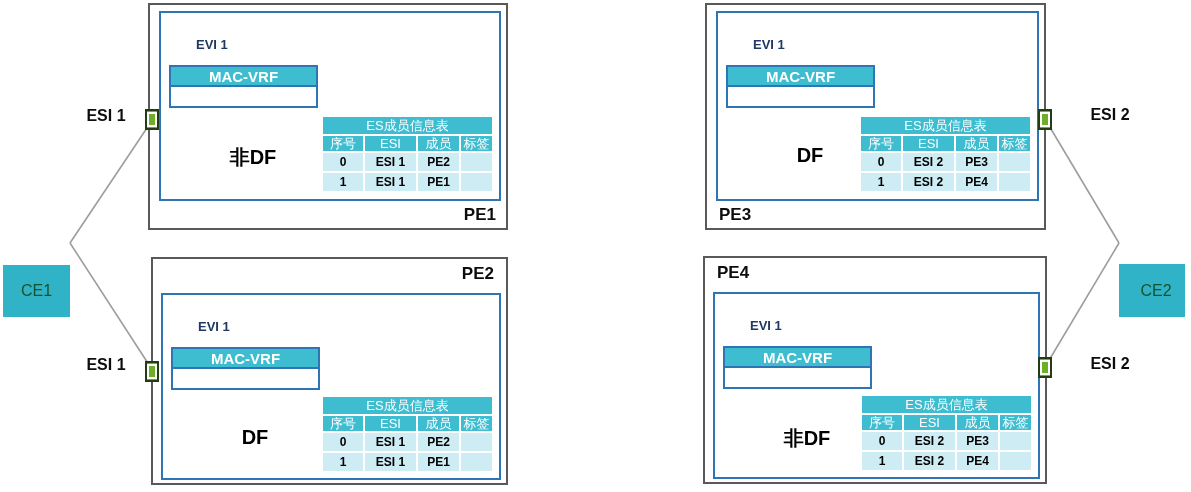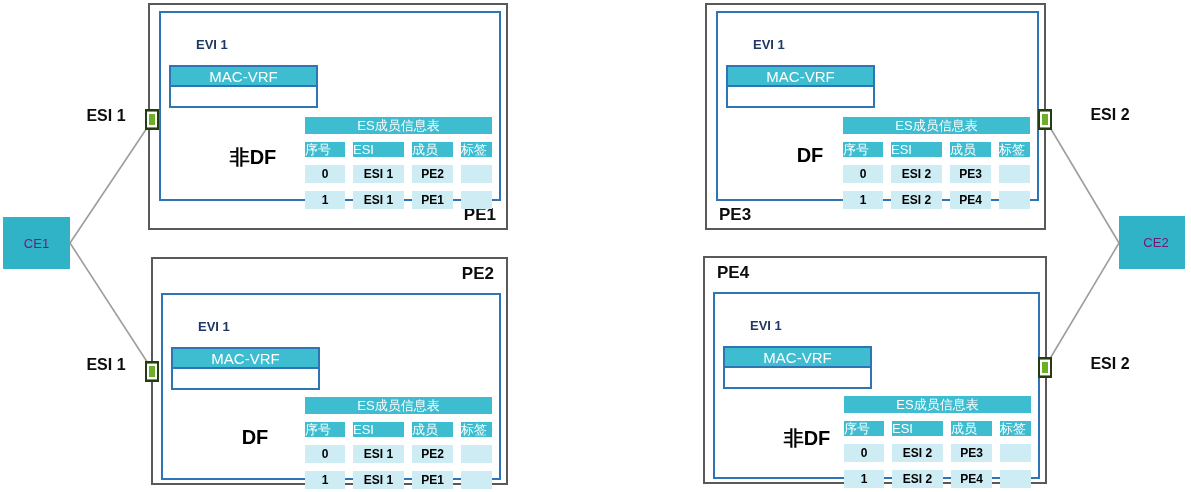--- a/index.html
+++ b/index.html
@@ -28,38 +28,38 @@
   .pl-tr{right:12px;top:5px;}
   .pl-tl{left:12px;top:5px;}
 
   .evi-area{position:absolute;border:2px solid var(--blue-border);background:#fff;}
   .inner-top .evi-area{left:9px;top:6px;right:5px;height:190px;}
   .inner-bottom .evi-area{left:8px;top:34px;right:5px;height:187px;}
 
   .evi-title{position:absolute;left:35px;top:24px;font-size:13px;font-weight:700;color:var(--navy-text);}
   .macvrf{position:absolute;left:8px;top:52px;width:149px;border:2px solid var(--blue-border);}
   .macvrf-head{height:20px;line-height:20px;text-align:center;background:var(--teal);
-               color:#fff;font-size:15px;font-weight:400;border-bottom:2px solid var(--blue-border);}
+               color:#fff;font-size:15px;font-weight:700;border-bottom:2px solid var(--blue-border);}
   .macvrf-body{height:19px;background:#fff;}
   .df{position:absolute;left:40px;top:131px;width:104px;text-align:center;
       font-size:20px;font-weight:700;color:#000;}
 
   .es-table{position:absolute;right:7px;display:grid;
-            grid-template-columns:40px 51px 41px 31px;gap:8px;margin-left:32px;}
+            grid-template-columns:40px 51px 41px 31px;gap:2px;margin-left:32px;}
   .inner-top .es-table{top:104px;}
   .inner-bottom .es-table{top:102px;}
   .tt{grid-column:1/-1;height:17px;line-height:17px;background:var(--teal);
       color:#fff;font-size:13px;text-align:center;}
   .th{height:15px;line-height:15px;background:var(--teal);color:#fff;
-      font-size:13px;overflow:hidden;}
+      font-size:13px;text-align:center;overflow:hidden;}
   .td{height:18px;line-height:18px;background:var(--light-row);color:#000;
       font-size:12px;font-weight:700;text-align:center;}
 
-  .ce{position:absolute;background:var(--ce-teal);color:#701a75;font-size:13px;
-      display:flex;align-items:center;justify-content:center;z-index:2;}
+  .ce{position:absolute;background:var(--ce-teal);color:#14532d;font-size:16px;
+      display:flex;align-items:center;justify-content:center;z-index:2;margin-top:48px;}
   .ce1{left:3px;top:217px;width:67px;height:52px;}
   .ce2{left:1119px;top:216px;width:66px;height:53px;padding-left:8px;}
 
   .esi-label{position:absolute;width:54px;text-align:center;font-size:16px;
              font-weight:700;color:#0d0d0d;z-index:3;}
   .esi-tl{left:79px;top:107px;}
   .esi-bl{left:79px;top:356px;}
   .esi-tr{left:1083px;top:106px;}
   .esi-br{left:1083px;top:355px;}
 

